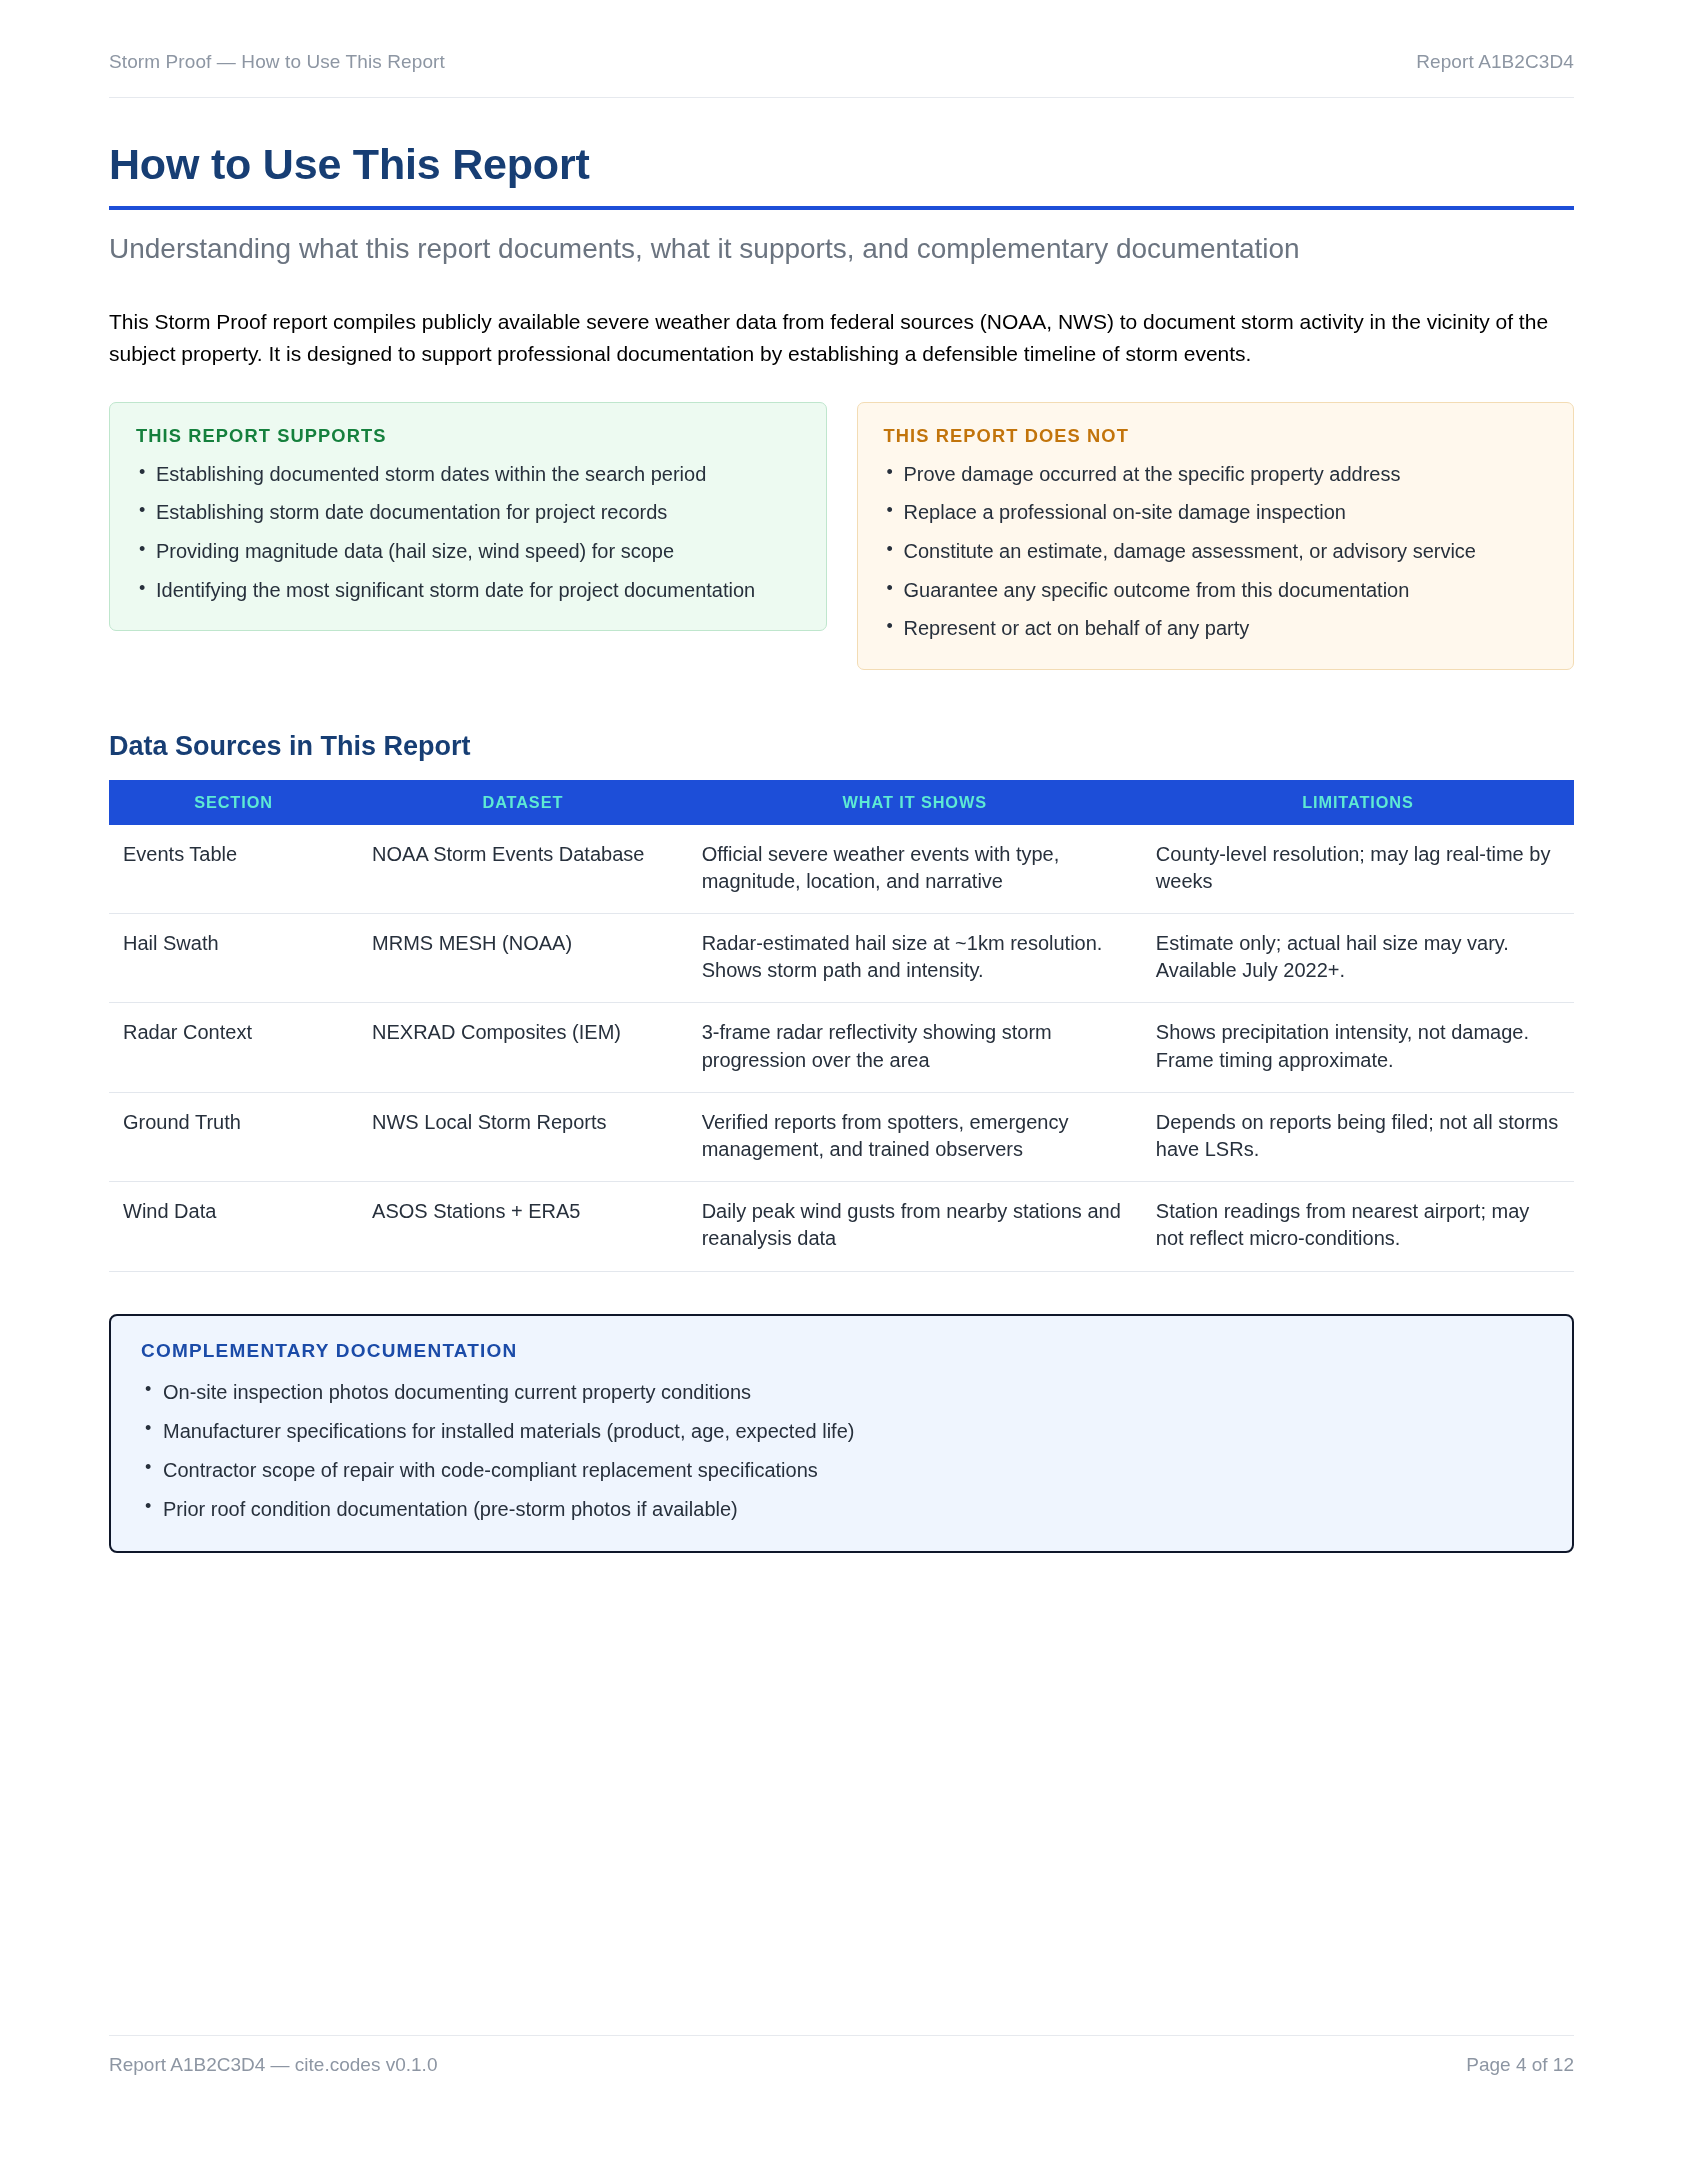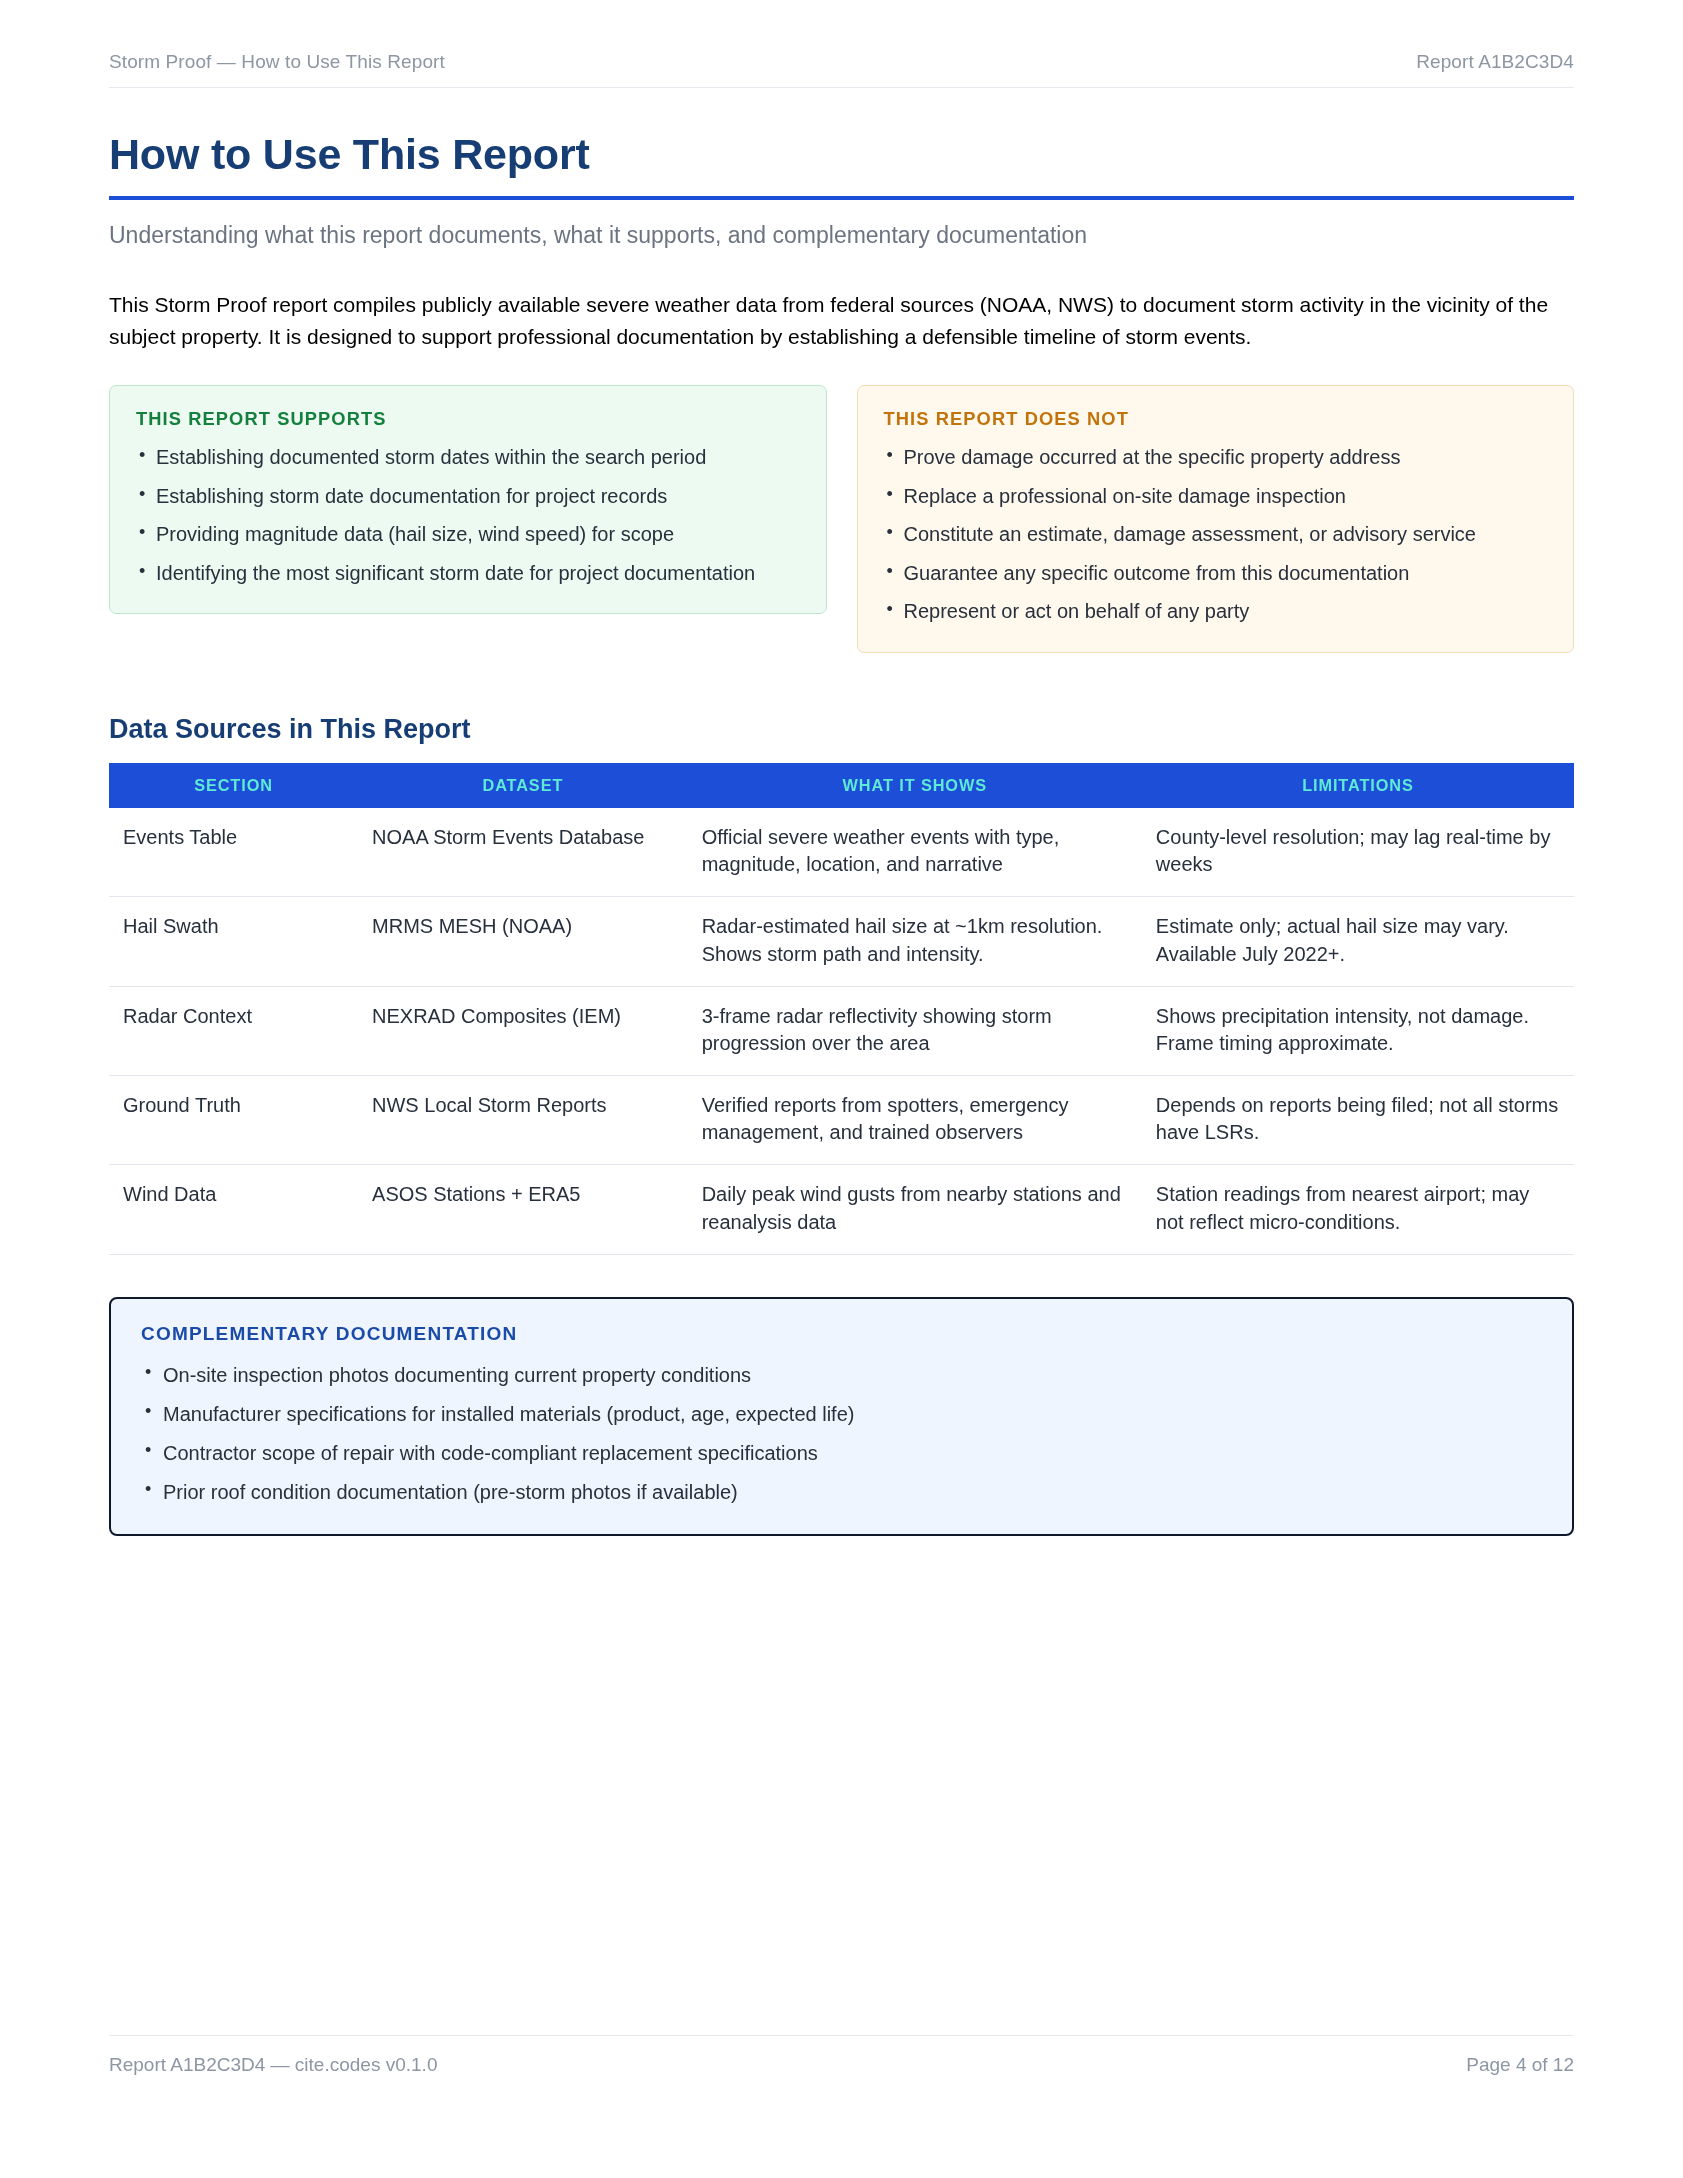--- a/index.html
+++ b/index.html
@@ -20,21 +20,21 @@
   }
 
   
   .run-head {
     display: flex;
     justify-content: space-between;
     align-items: flex-end;
     font-size: 19px;
     color: #8d96a3;
     padding-top: 51px;
-    padding-bottom: 14px;
+    padding-bottom: 24px;
     border-bottom: 1px solid #e6e9ee;
     letter-spacing: 0.1px;
   }
 
   
   h1.title {
     font-size: 43px;
     line-height: 1.12;
     color: #173e74;
     font-weight: bold;
@@ -42,21 +42,21 @@
     letter-spacing: -0.2px;
   }
   .title-rule {
     margin-top: 18px;
     height: 4px;
     background: #1d4ed8;
     width: 100%;
   }
   .subtitle {
     margin-top: 20px;
-    font-size: 23px;
+    font-size: 28px;
     color: #6b7480;
     line-height: 1.35;
   }
   .intro {
     margin-top: 38px;
     font-size: 21px;
     line-height: 1.52;
     color: #000000;
     max-width: 1465px;
   }

